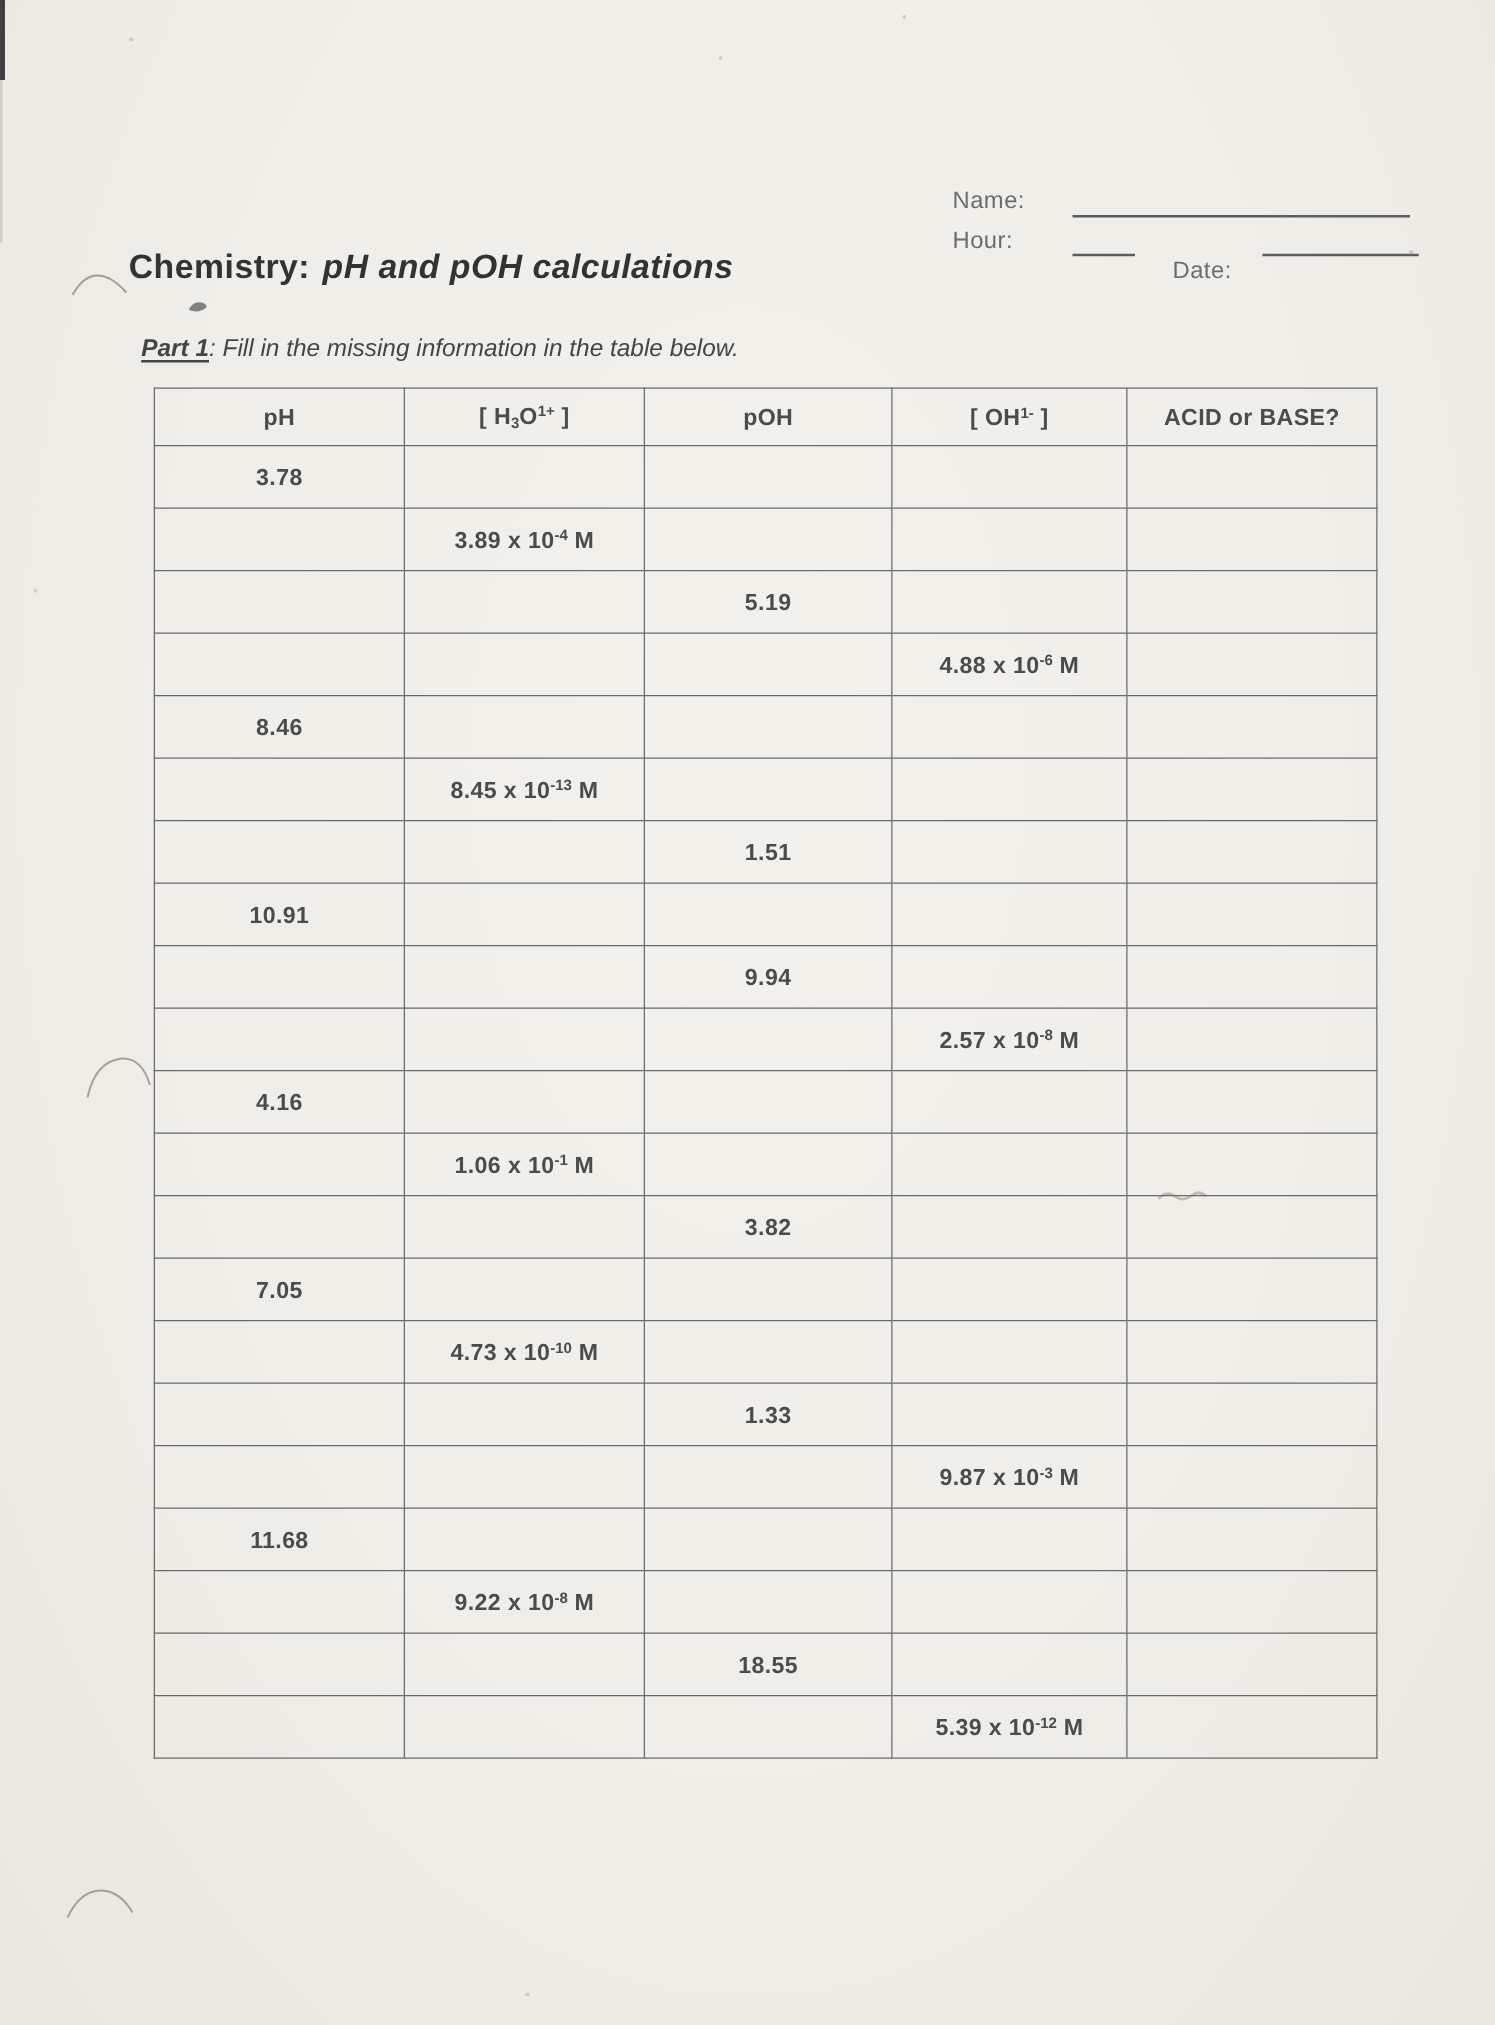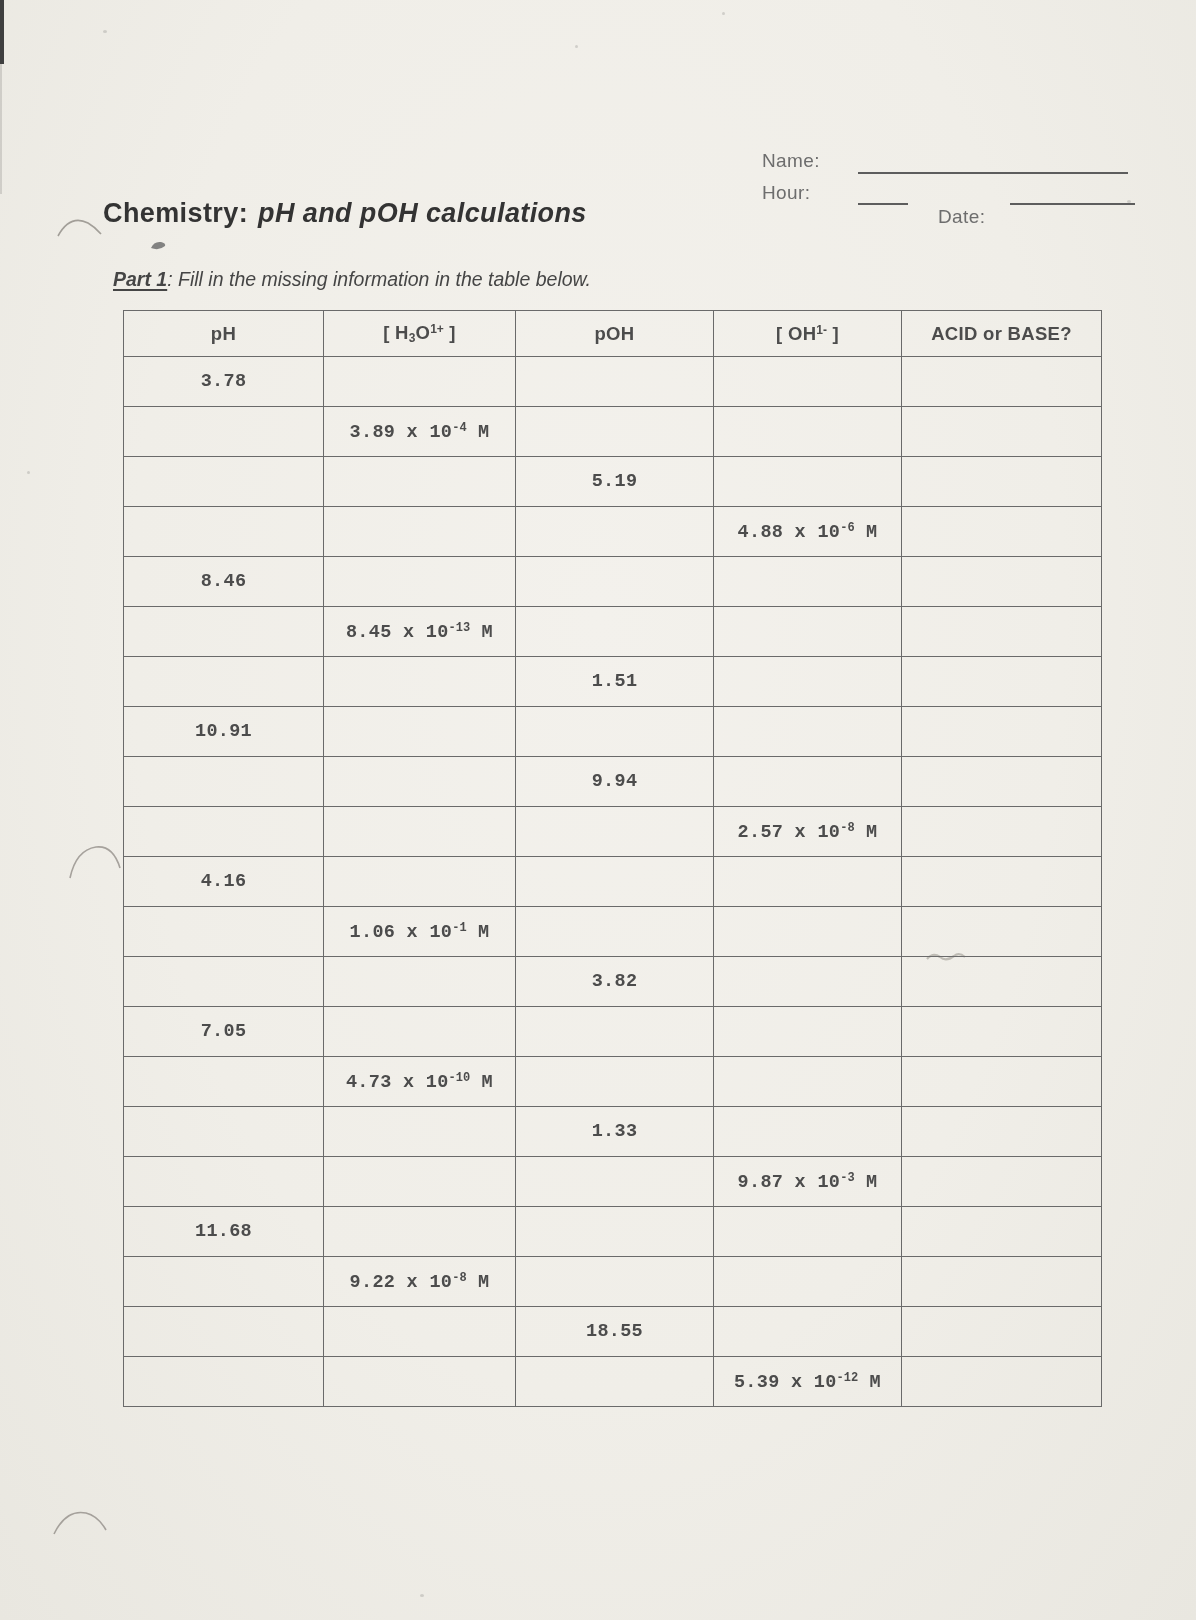--- a/index.html
+++ b/index.html
@@ -55,21 +55,21 @@
     border-collapse: collapse; table-layout: fixed;
   }
   .ph-table th, .ph-table td {
     border: 1.6px solid #6a6a6a;
     text-align: center; vertical-align: middle;
     font-size: 18.5px; font-weight: 700; color: #4c4c4c;
     letter-spacing: 0.3px;
     padding: 0;
   }
   .ph-table thead tr { height: 46px; }
-  .ph-table tbody tr { height: 50px; font-family: Liberation Mono, monospace; }
+  .ph-table tbody tr { height: 50px; }
   .ph-table sup { font-size: 12px; vertical-align: 6px; letter-spacing: 0; }
   .ph-table sub { font-size: 12px; vertical-align: -3px; letter-spacing: 0; }
 </style>
 </head>
 <body>
 
 <div class="page">
 
   <div class="edge-strip"></div>
   <div class="edge-strip-faint"></div>

